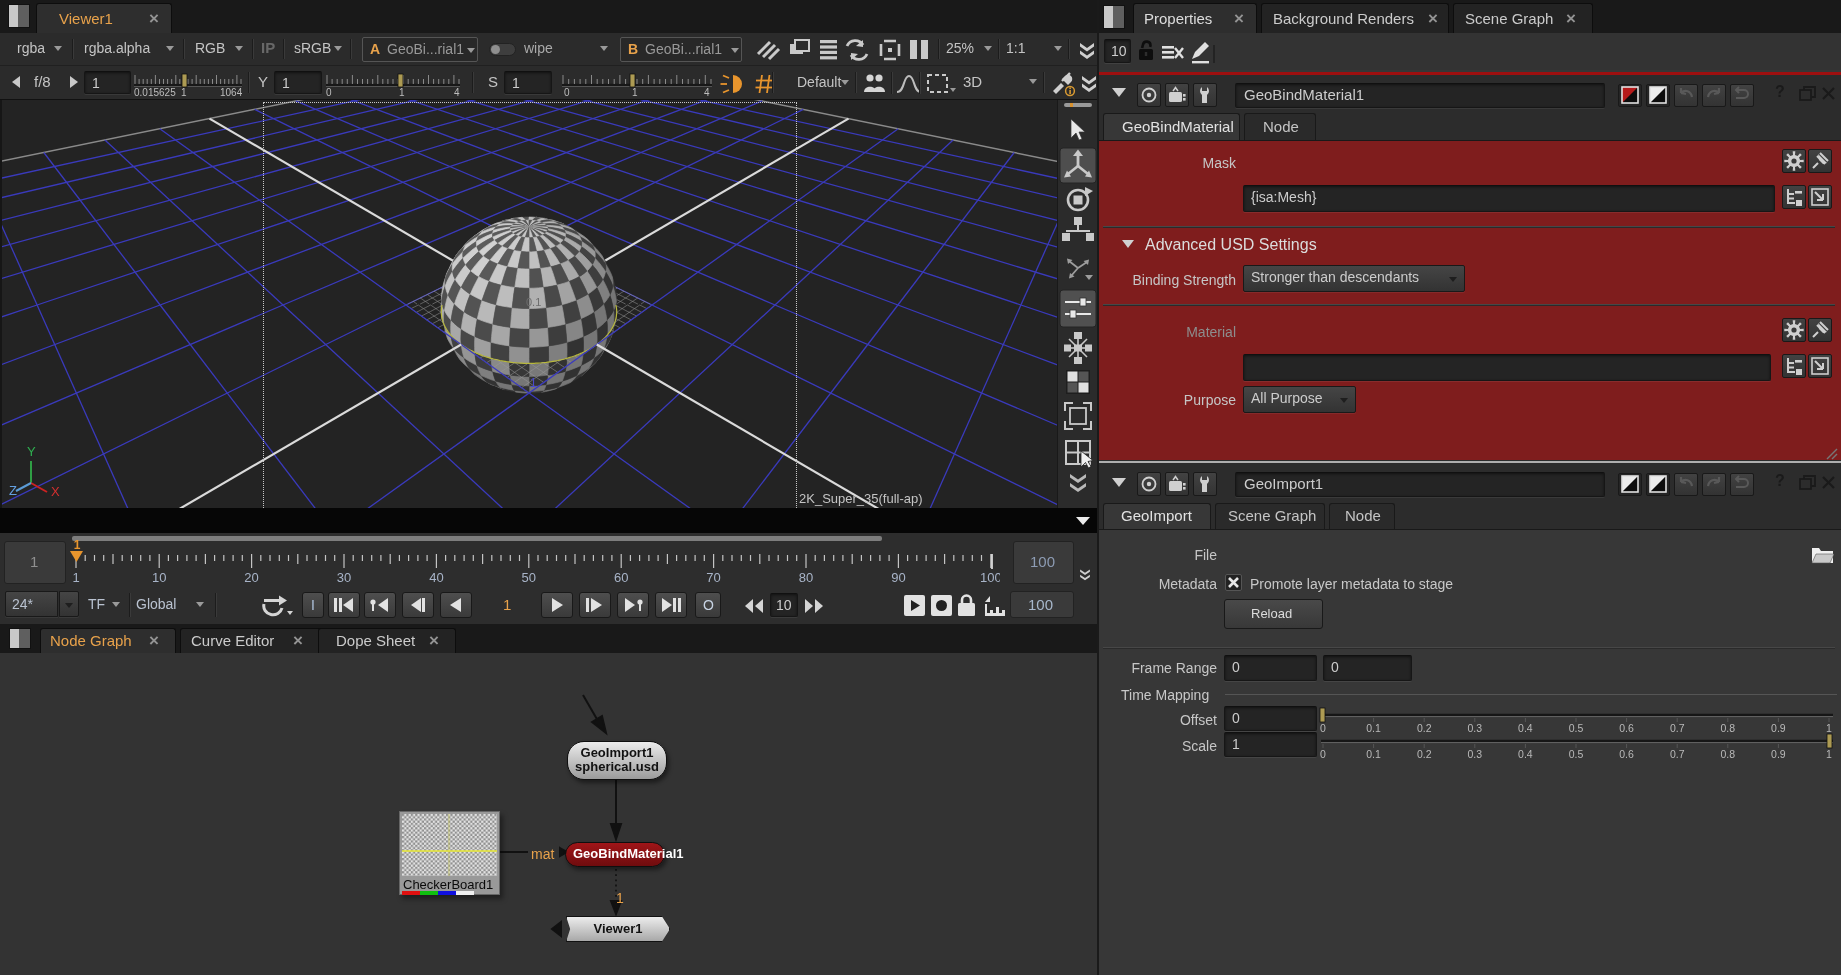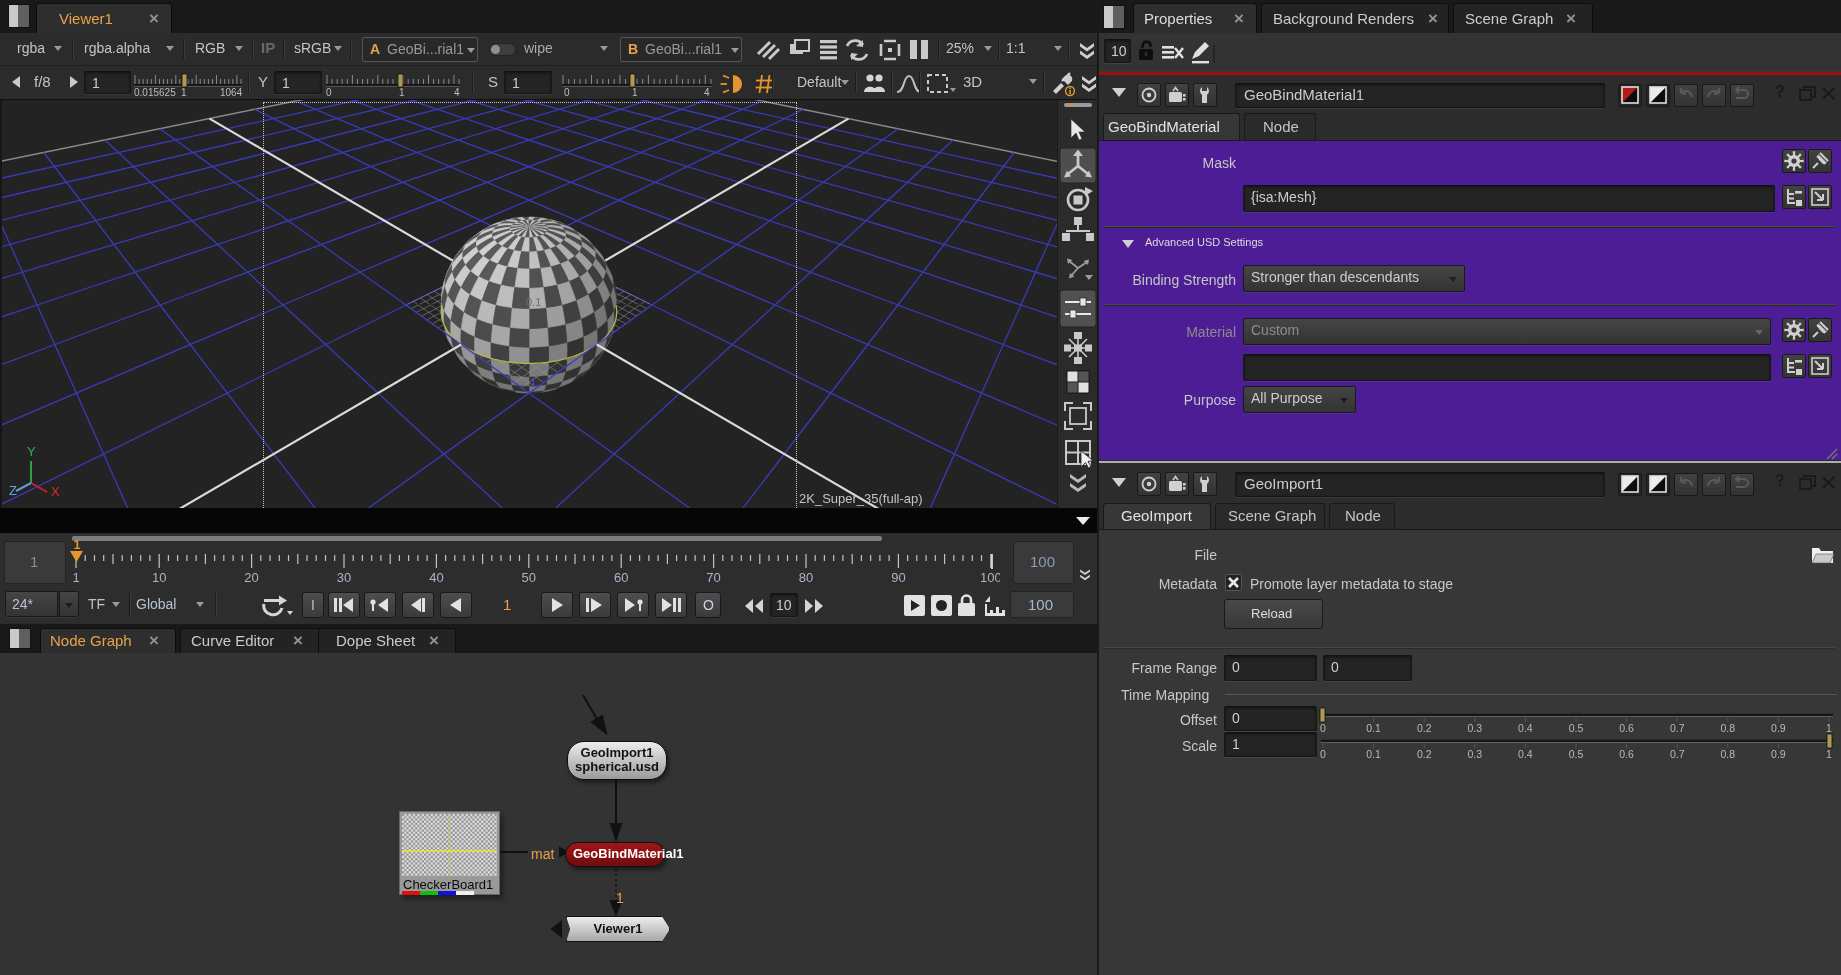--- a/index.html
+++ b/index.html
@@ -1162,28 +1162,28 @@
         <rect x="1" y="4" width="11" height="10" fill="none" stroke="#1a1a1a" stroke-width="1.8"></rect>
         <path d="M 5,4 L 5,1 L 16,1 L 16,11 L 12,11" fill="none" stroke="#1a1a1a" stroke-width="1.8"></path>
       </svg>
   <svg class="abs" style="left:722px;top:11px;" width="16" height="16" viewBox="0 0 16 16">
         <path d="M 2,2 L 13,13 M 13,2 L 2,13" stroke="#1a1a1a" stroke-width="2.2"></path>
       </svg>
 </div>
 
 <div class="abs" style="left:0;top:110px;width:742px;height:30px;background:#2c2c2c;">
   <div class="abs" style="left:4px;top:3px;width:137px;height:27px;background:#373737;border:1px solid #191919;border-bottom:none;border-radius:3px 3px 0 0;">
-        <span style="position:absolute;left:4px;top:4px;font-size:15px;color:#e2e2e2;">GeoBindMaterial</span>
+        <span style="position:absolute;left:18px;top:4px;font-size:15px;color:#e2e2e2;">GeoBindMaterial</span>
       </div>
   <div class="abs" style="left:145px;top:3px;width:72px;height:27px;background:#2a2a2a;border:1px solid #191919;border-bottom:none;border-radius:3px 3px 0 0;">
         <span style="position:absolute;left:18px;top:4px;font-size:15px;color:#c4c4c4;">Node</span>
       </div>
 </div>
 
-<div class="abs" style="left:0;top:140px;width:742px;height:321px;background:#4c1d95;border-top:1px solid #191919;">
+<div class="abs" style="left:0;top:140px;width:742px;height:321px;background:#7f1d1d;border-top:1px solid #191919;">
   <div class="lbl" style="left:40px;top:14px;width:97px;">Mask</div>
   <div class="iconbtn" style="left:683px;top:8px;height:24px;"><svg width="22" height="22" viewBox="0 0 22 22">
           <path d="M 17.1,10.0 L 20.7,9.7 L 20.7,12.3 L 17.1,12.0 L 16.0,14.6 L 18.8,17.0 L 17.0,18.8 L 14.6,16.0 L 12.0,17.1 L 12.3,20.7 L 9.7,20.7 L 10.0,17.1 L 7.4,16.0 L 5.0,18.8 L 3.2,17.0 L 6.0,14.6 L 4.9,12.0 L 1.3,12.3 L 1.3,9.7 L 4.9,10.0 L 6.0,7.4 L 3.2,5.0 L 5.0,3.2 L 7.4,6.0 L 10.0,4.9 L 9.7,1.3 L 12.3,1.3 L 12.0,4.9 L 14.6,6.0 L 17.0,3.2 L 18.8,5.0 L 16.0,7.4 Z" fill="#cfcfcf" fill-rule="evenodd"></path>
           <circle cx="11" cy="11" r="2.6" fill="#3a3a3a"></circle>
         </svg></div>
   <div class="iconbtn" style="left:709px;top:8px;height:24px;"><svg width="22" height="22" viewBox="0 0 22 22">
           <path d="M 4,18 L 9,13 M 8,6 L 16,14 M 11,3 L 19,11" stroke="#cfcfcf" stroke-width="2"></path>
           <path d="M 9,4 L 18,13 L 14,14 L 10,10 Z" fill="#cfcfcf"></path>
         </svg></div>
   <div class="inp" style="left:144px;top:44px;width:532px;height:27px;">{isa:Mesh}</div>
@@ -1191,26 +1191,25 @@
           <path d="M 5,3 L 5,17 L 12,17 M 5,8 L 11,8 M 5,12.5 L 11,12.5" fill="none" stroke="#cfcfcf" stroke-width="2"></path>
           <rect x="13" y="14" width="6" height="6" fill="#cfcfcf"></rect>
           <rect x="12" y="5" width="7" height="2.6" fill="#cfcfcf"></rect>
         </svg></div>
   <div class="iconbtn" style="left:709px;top:44px;height:24px;"><svg width="22" height="22" viewBox="0 0 22 22">
           <rect x="3" y="3" width="16" height="16" fill="none" stroke="#cfcfcf" stroke-width="1.6"></rect>
           <path d="M 6,6 L 14,14 M 14,14 L 14,8 M 14,14 L 8,14" stroke="#cfcfcf" stroke-width="2"></path>
         </svg></div>
   <div class="hsep" style="left:4px;top:85px;width:732px;"></div>
   <div class="abs" style="left:23px;top:99px;width:0;height:0;border-left:6px solid transparent;border-right:6px solid transparent;border-top:8px solid #d0d0d0;"></div>
-  <span class="abs" style="left:46px;top:95px;font-size:11px;color:#dcdcdc;">Advanced USD Settings</span>
+  <span class="abs" style="left:46px;top:95px;font-size:16px;color:#dcdcdc;">Advanced USD Settings</span>
   <div class="lbl" style="left:0px;top:131px;width:137px;">Binding Strength</div>
   <div class="drop" style="left:144px;top:124px;width:222px;height:27px;">Stronger than descendants<span class="darr"></span></div>
   <div class="hsep" style="left:4px;top:163px;width:732px;"></div>
   <div class="lbl" style="left:40px;top:183px;width:97px;color:#8d8d8d;">Material</div>
-  <div class="drop" style="left:144px;top:177px;width:528px;height:27px;color:#8d8d8d;">Custom<span class="darr" style="border-top-color:#666;"></span></div>
   <div class="iconbtn" style="left:683px;top:177px;height:24px;"><svg width="22" height="22" viewBox="0 0 22 22">
           <path d="M 17.1,10.0 L 20.7,9.7 L 20.7,12.3 L 17.1,12.0 L 16.0,14.6 L 18.8,17.0 L 17.0,18.8 L 14.6,16.0 L 12.0,17.1 L 12.3,20.7 L 9.7,20.7 L 10.0,17.1 L 7.4,16.0 L 5.0,18.8 L 3.2,17.0 L 6.0,14.6 L 4.9,12.0 L 1.3,12.3 L 1.3,9.7 L 4.9,10.0 L 6.0,7.4 L 3.2,5.0 L 5.0,3.2 L 7.4,6.0 L 10.0,4.9 L 9.7,1.3 L 12.3,1.3 L 12.0,4.9 L 14.6,6.0 L 17.0,3.2 L 18.8,5.0 L 16.0,7.4 Z" fill="#cfcfcf" fill-rule="evenodd"></path>
           <circle cx="11" cy="11" r="2.6" fill="#3a3a3a"></circle>
         </svg></div>
   <div class="iconbtn" style="left:709px;top:177px;height:24px;"><svg width="22" height="22" viewBox="0 0 22 22">
           <path d="M 4,18 L 9,13 M 8,6 L 16,14 M 11,3 L 19,11" stroke="#cfcfcf" stroke-width="2"></path>
           <path d="M 9,4 L 18,13 L 14,14 L 10,10 Z" fill="#cfcfcf"></path>
         </svg></div>
   <div class="inp" style="left:144px;top:213px;width:528px;height:27px;"></div>
   <div class="iconbtn" style="left:683px;top:213px;height:24px;"><svg width="22" height="22" viewBox="0 0 22 22">

